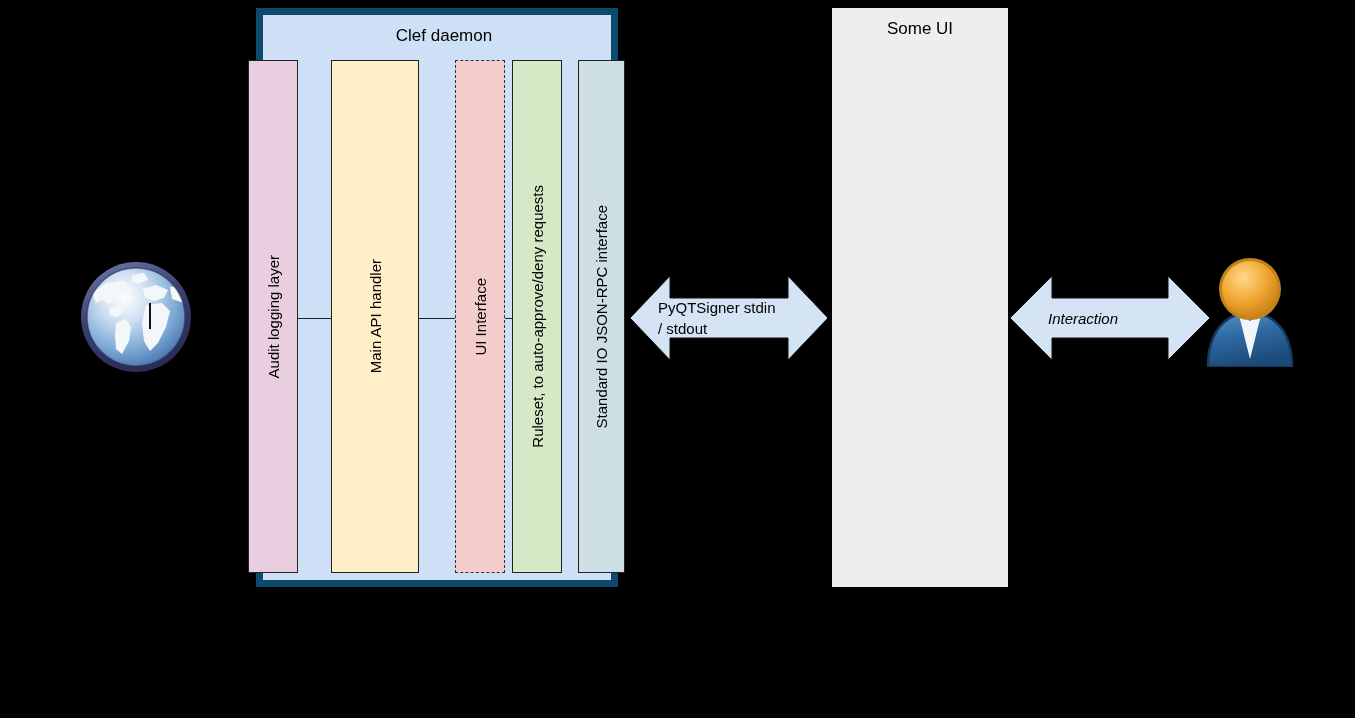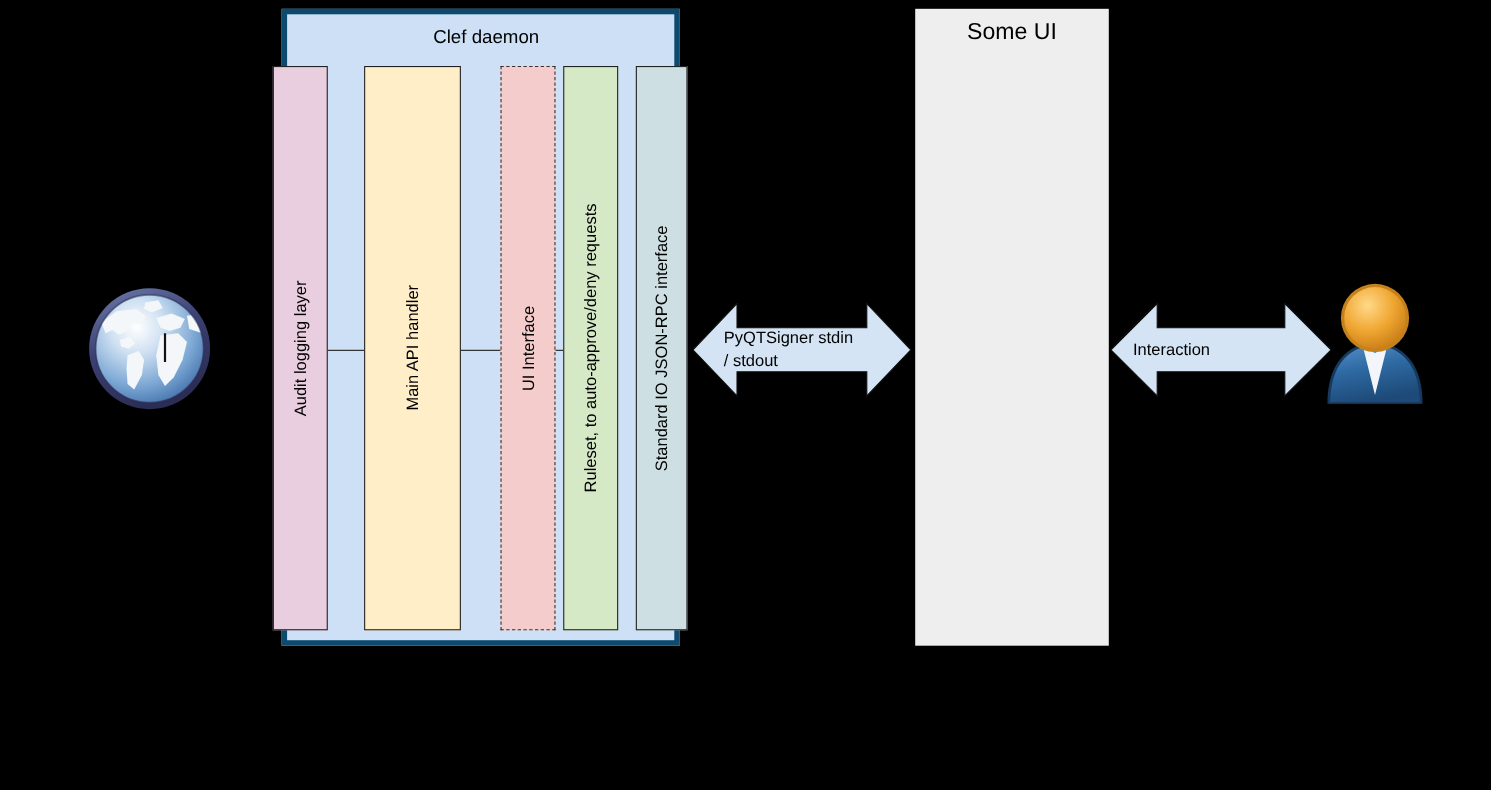--- a/index.html
+++ b/index.html
@@ -17,21 +17,21 @@
   }
 
   
   .daemon-box {
     position: absolute;
     left: 256px;
     top: 8px;
     width: 362px;
     height: 579px;
     background: #cde0f5;
-    border: 5px solid #0c4a6e;
+    border: 7px solid #0c4a6e;
     box-sizing: border-box;
   }
   .daemon-title {
     position: absolute;
     left: 0;
     top: 0;
     width: 362px;
     text-align: center;
     font-size: 17px;
     color: #000000;
@@ -85,21 +85,21 @@
     height: 579px;
     background: #eeeeee;
     box-sizing: border-box;
   }
   .someui-title {
     position: absolute;
     left: 0;
     top: 0;
     width: 176px;
     text-align: center;
-    font-size: 21px;
+    font-size: 17px;
     color: #000000;
     line-height: 42px;
   }
   .someui-list {
     position: absolute;
     left: 12px;
     top: 53px;
     font-size: 17px;
     color: #000000;
     line-height: 22px;
@@ -121,21 +121,21 @@
     flex-direction: column;
     justify-content: center;
     font-size: 15px;
     color: #000000;
     line-height: 21px;
     pointer-events: none;
   }
   .arrow-stdio { left: 630px; width: 198px; }
   .arrow-stdio .alabel { left: 28px; width: 150px; }
   .arrow-user  { left: 1010px; width: 200px; }
-  .arrow-user .alabel { left: 20px; width: 150px; }
+  .arrow-user .alabel { left: 38px; width: 150px; font-style: italic; }
 
   
   .globe-icon {
     position: absolute;
     left: 76px;
     top: 257px;
     width: 120px;
     height: 120px;
   }
   

